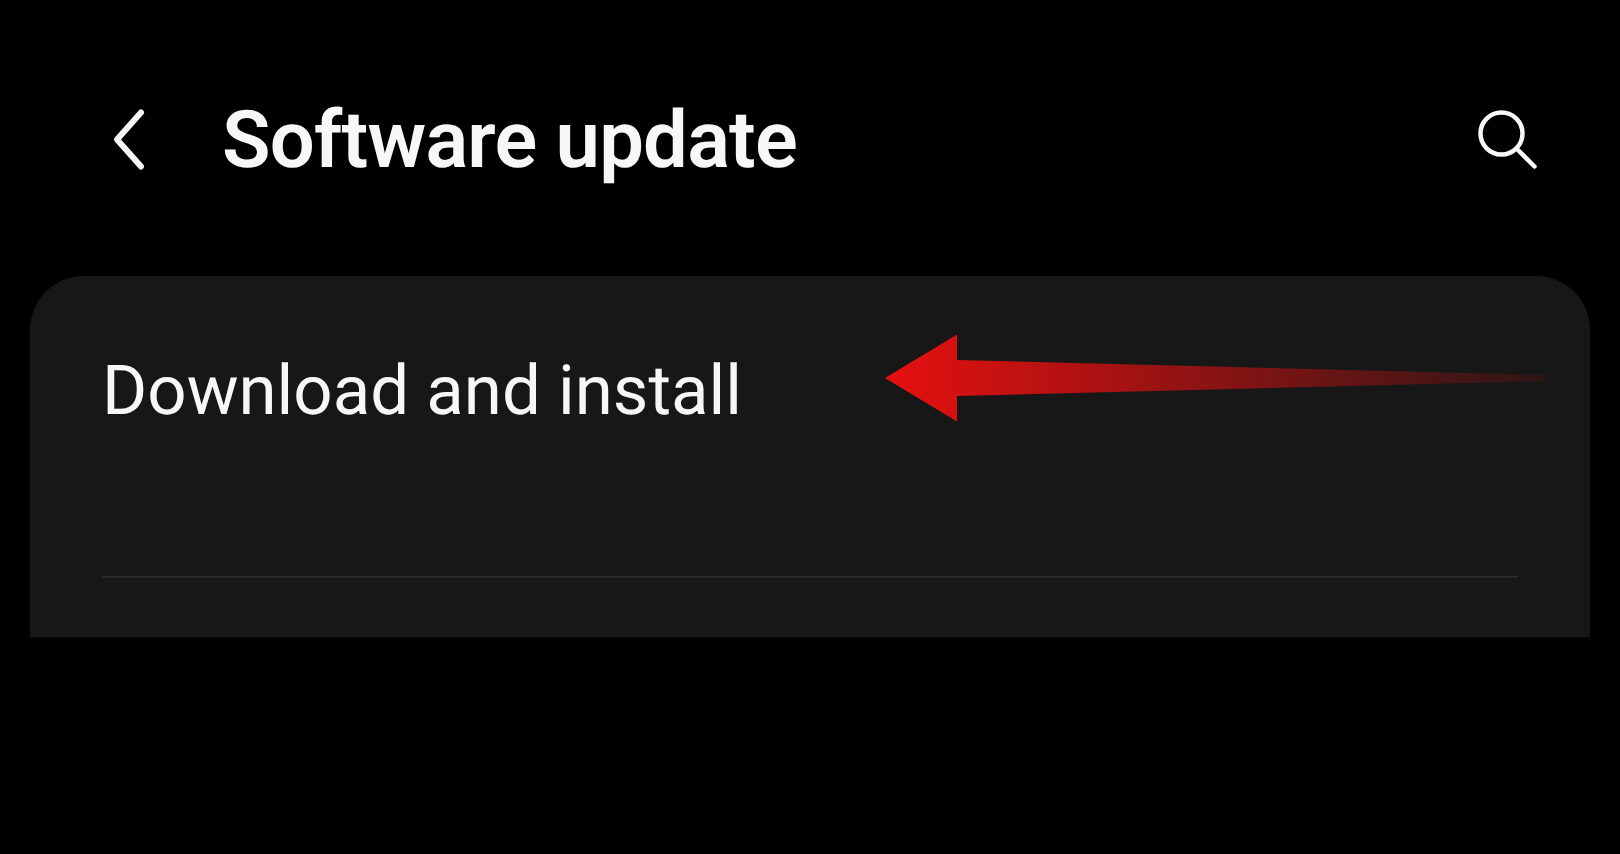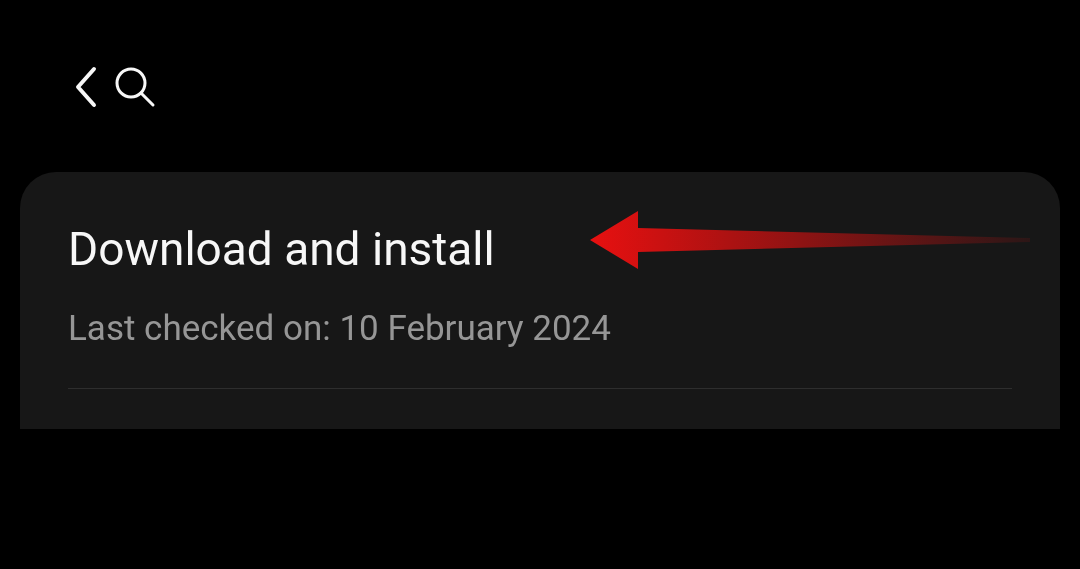--- a/index.html
+++ b/index.html
@@ -55,21 +55,21 @@
       background: #171717;
       border-radius: 36px 36px 0 0;
       margin: 20px 20px 0 20px;
       padding: 50px 48px 40px 48px;
       position: relative;
     }
     .card-title {
       color: #f7f7f7;
       font-size: 46px;
       font-weight: 400;
-      margin-bottom: 28px;
+      margin-bottom: 12px;
     }
     .card-subtitle {
       color: #969696;
       font-size: 35px;
       font-weight: 400;
       line-height: 1.4;
     }
     .arrow-annotation {
       position: absolute;
       top: 33px;
@@ -84,32 +84,33 @@
   </style>
 </head>
 <body>
 
 <div class="header">
   <div class="back-button">
     <svg viewBox="0 0 26 44" fill="none">
       <path d="M22 4 L6 22 L22 40" stroke="#f7f7f7" stroke-width="4" stroke-linecap="round" stroke-linejoin="round"></path>
     </svg>
   </div>
+  <h1 class="page-title">Software update</h1>
   <div class="search-button">
     <svg viewBox="0 0 42 42" fill="none">
       <circle cx="17" cy="17" r="14" stroke="#f7f7f7" stroke-width="3"></circle>
       <line x1="27" y1="27" x2="39" y2="39" stroke="#f7f7f7" stroke-width="3" stroke-linecap="round"></line>
     </svg>
   </div>
 </div>
 
 <div class="card">
   <div class="card-title">Download and install</div>
   <div class="card-subtitle">
-    <span>Last checked on: 10 February 2024</span><br>
+    <br>
   </div>
   <svg class="arrow-annotation" width="440" height="70" viewBox="0 0 440 70">
     <defs>
       <linearGradient id="arrowGradient" x1="0%" y1="0%" x2="100%" y2="0%">
         <stop offset="0%" stop-color="#e81010"></stop>
         <stop offset="100%" stop-color="#e81010" stop-opacity="0.1"></stop>
       </linearGradient>
     </defs>
     <path d="M 0 35 L 48 6 L 48 23 L 440 33 L 440 37 L 48 47 L 48 64 Z" fill="url(#arrowGradient)"></path>
   </svg>

